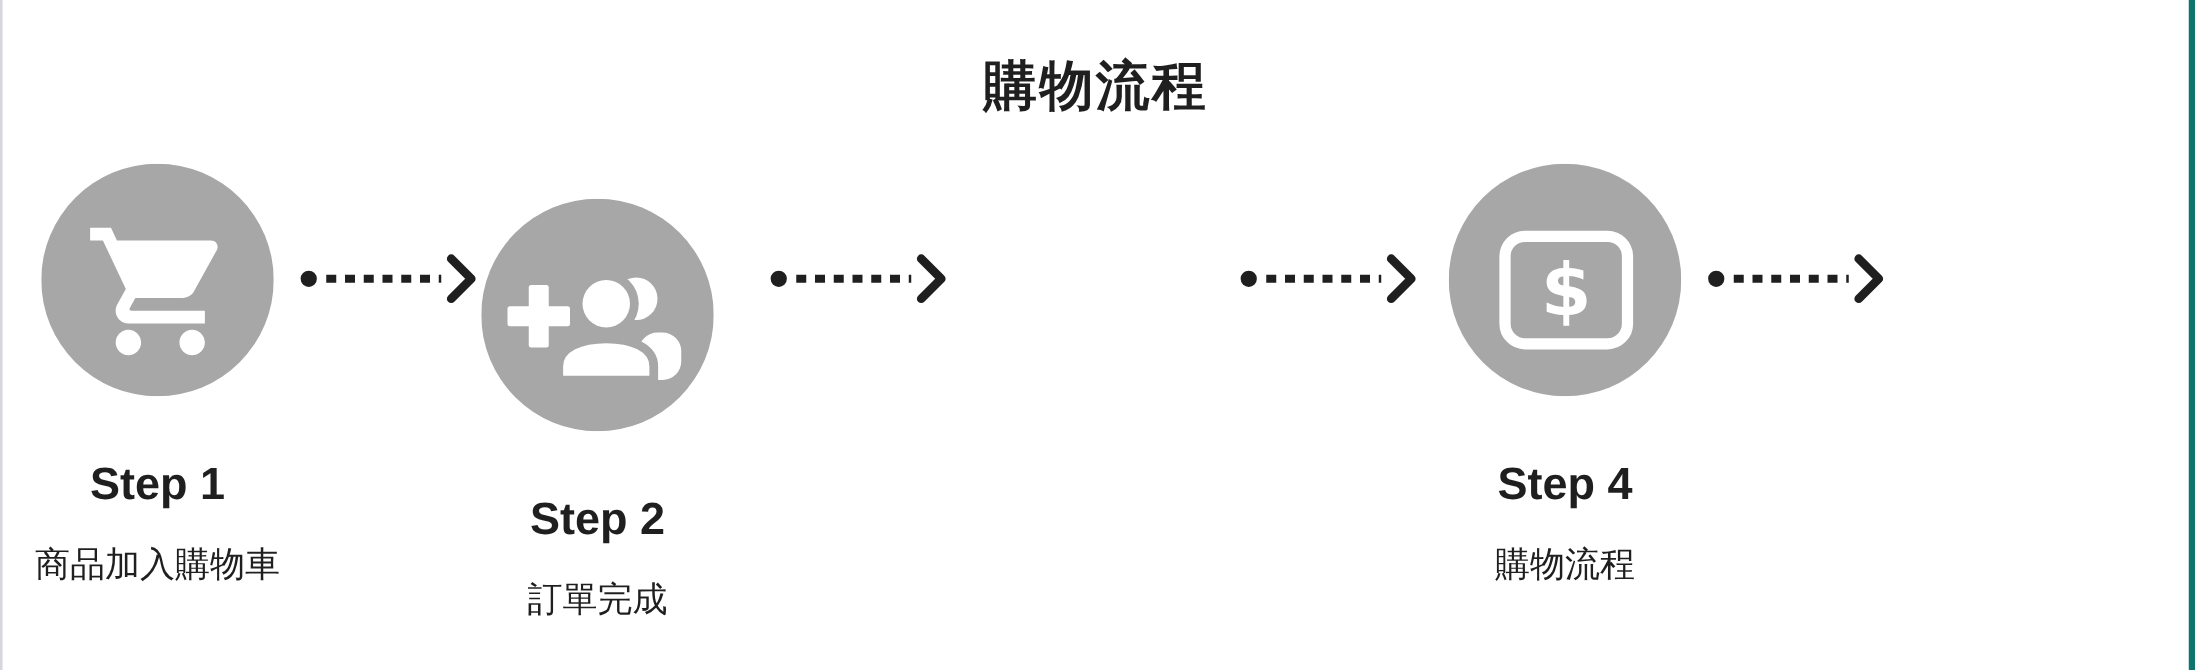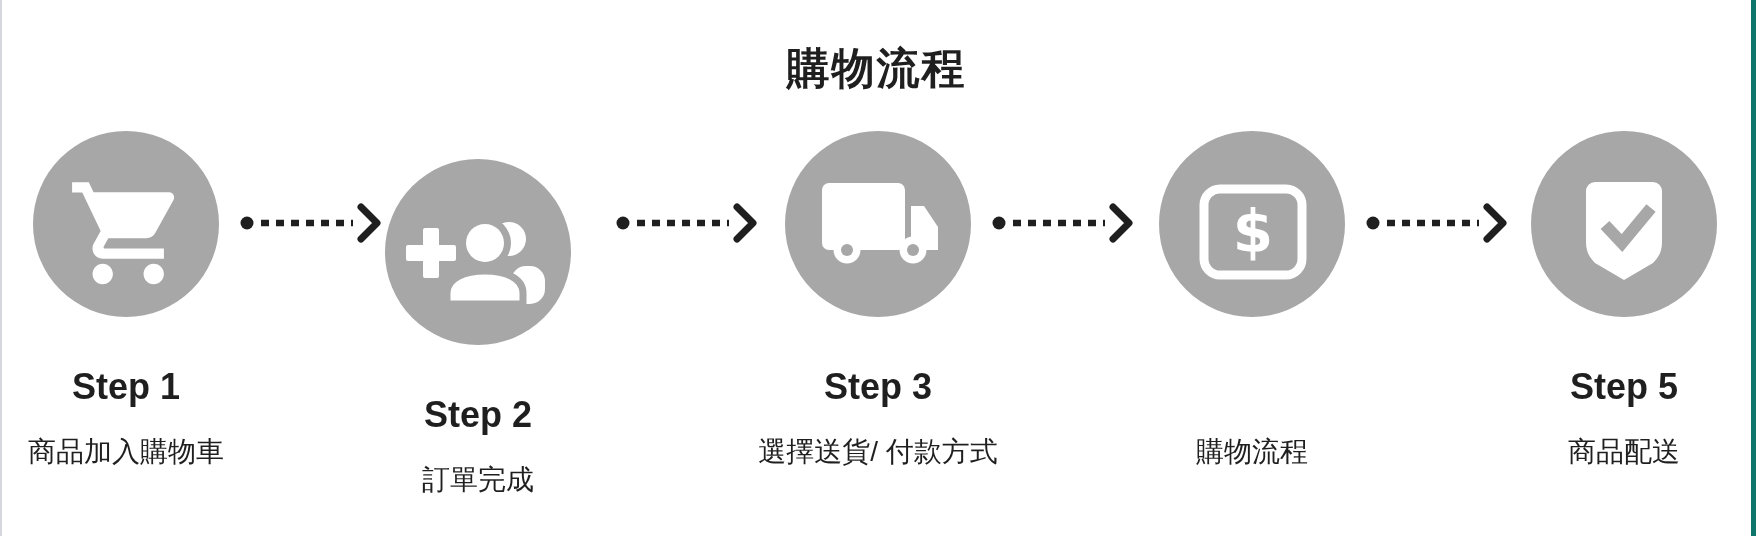--- a/index.html
+++ b/index.html
@@ -101,58 +101,37 @@
     <div class="step-label">Step 2</div>
     <div class="step-caption">訂單完成</div>
   </div>
 
   <svg class="connector conn2" viewBox="0 0 146 44">
     <circle cx="7" cy="22" r="6.5" fill="#1f1f1f"></circle>
     <line x1="21" y1="22" x2="113" y2="22" stroke="#1f1f1f" stroke-width="6.5" stroke-dasharray="8 7"></line>
     <path d="M121 6 L137 22 L121 38" fill="none" stroke="#1f1f1f" stroke-width="7" stroke-linecap="round" stroke-linejoin="round"></path>
   </svg>
 
-  <div class="step step3">
-    <svg class="step-circle" viewBox="0 0 186 186">
-      <circle cx="93" cy="93" r="93" fill="#a7a7a7"></circle>
-      <rect x="37" y="52" width="83" height="67" rx="7" fill="#ffffff"></rect>
-      <path d="M126 119 V75 h13 l14 21 v23 z" fill="#ffffff"></path>
-      <circle cx="62" cy="119" r="13.5" fill="#ffffff"></circle>
-      <circle cx="62" cy="119" r="6" fill="#a7a7a7"></circle>
-      <circle cx="128" cy="119" r="13.5" fill="#ffffff"></circle>
-      <circle cx="128" cy="119" r="6" fill="#a7a7a7"></circle>
-    </svg>
-    <div class="step-label">Step 3</div>
-    <div class="step-caption">選擇送貨/ 付款方式</div>
-  </div>
 
   <svg class="connector conn3" viewBox="0 0 146 44">
     <circle cx="7" cy="22" r="6.5" fill="#1f1f1f"></circle>
     <line x1="21" y1="22" x2="113" y2="22" stroke="#1f1f1f" stroke-width="6.5" stroke-dasharray="8 7"></line>
     <path d="M121 6 L137 22 L121 38" fill="none" stroke="#1f1f1f" stroke-width="7" stroke-linecap="round" stroke-linejoin="round"></path>
   </svg>
 
   <div class="step step4">
     <svg class="step-circle" viewBox="0 0 186 186">
       <circle cx="93" cy="93" r="93" fill="#a7a7a7"></circle>
       <rect x="45" y="58" width="98" height="86" rx="16" fill="none" stroke="#ffffff" stroke-width="9"></rect>
       <text x="94" y="121" font-size="58" font-weight="bold" fill="#ffffff" text-anchor="middle" font-family="'DejaVu Sans','Liberation Sans',sans-serif">$</text>
     </svg>
+    <div class="step-label">Step 4</div>
     <div class="step-caption">購物流程</div>
   </div>
 
   <svg class="connector conn4" viewBox="0 0 146 44">
     <circle cx="7" cy="22" r="6.5" fill="#1f1f1f"></circle>
     <line x1="21" y1="22" x2="113" y2="22" stroke="#1f1f1f" stroke-width="6.5" stroke-dasharray="8 7"></line>
     <path d="M121 6 L137 22 L121 38" fill="none" stroke="#1f1f1f" stroke-width="7" stroke-linecap="round" stroke-linejoin="round"></path>
   </svg>
 
-  <div class="step step5">
-    <svg class="step-circle" viewBox="0 0 186 186">
-      <circle cx="93" cy="93" r="93" fill="#a7a7a7"></circle>
-      <path d="M55 60 a9 9 0 0 1 9 -9 h58 a9 9 0 0 1 9 9 v51 c0 9 -3 15 -9 21 l-29 17 l-29 -17 c-6 -6 -9 -12 -9 -21 z" fill="#ffffff"></path>
-      <path d="M74 94 L91 112 L120 77" fill="none" stroke="#a7a7a7" stroke-width="12"></path>
-    </svg>
-    <div class="step-label">Step 5</div>
-    <div class="step-caption">商品配送</div>
-  </div>
 
 </div>
 
 </body></html>

